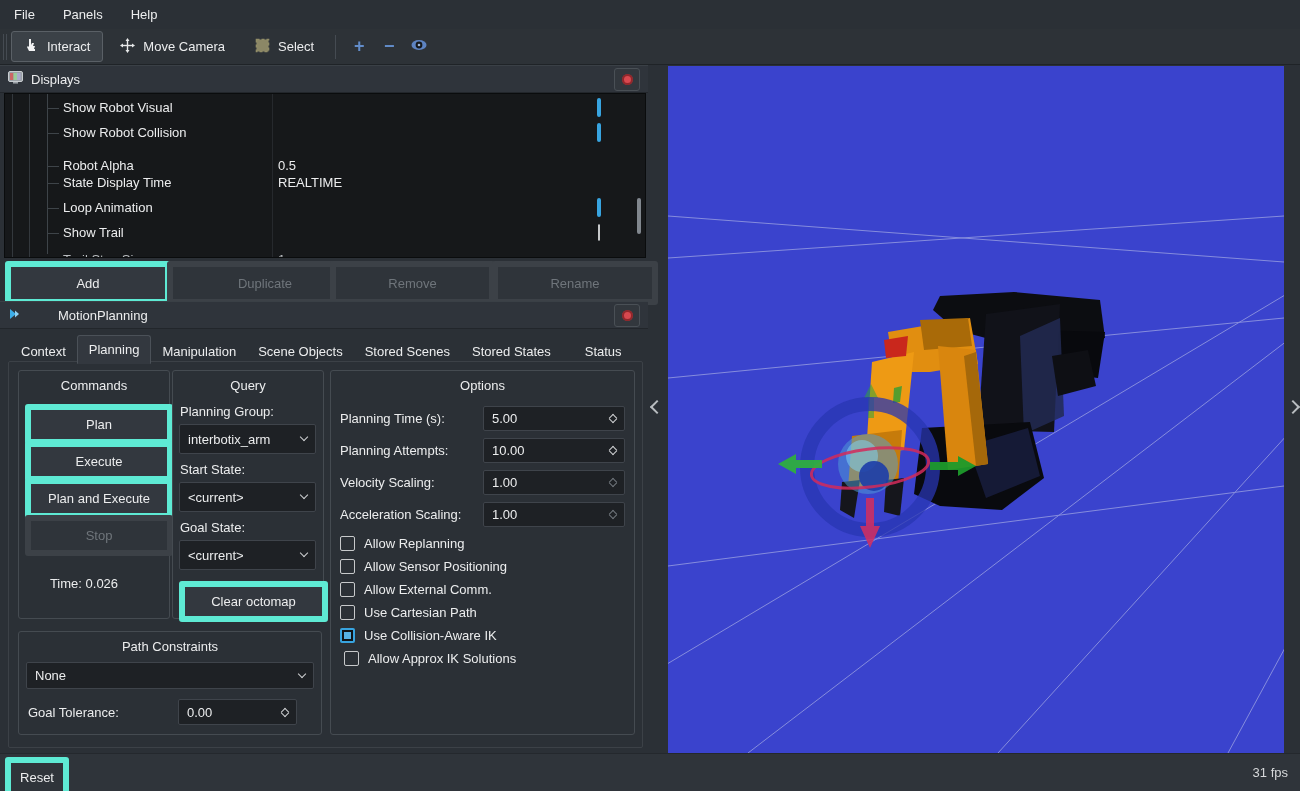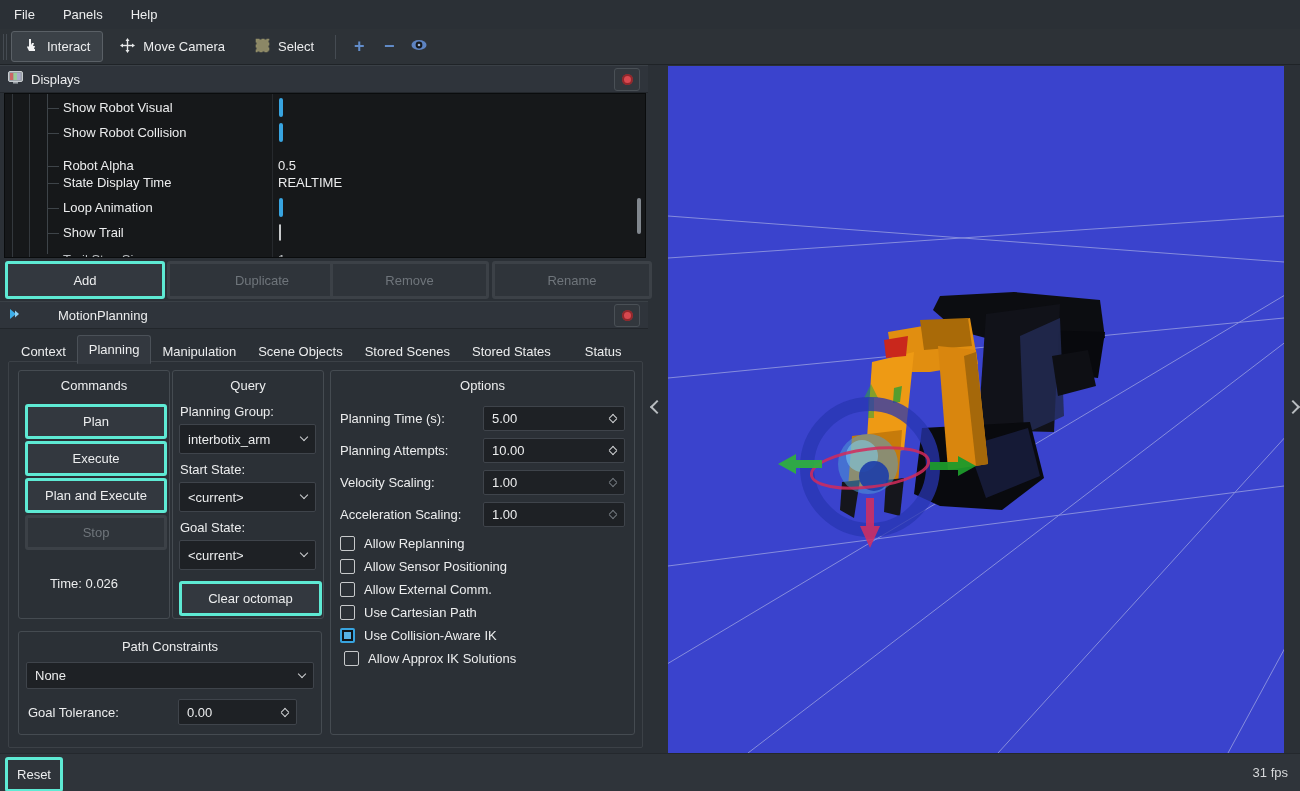--- a/index.html
+++ b/index.html
@@ -14,31 +14,31 @@
   .tool-btn{display:flex;align-items:center;gap:8px;height:29px;padding:0 12px;margin-left:4px;border-radius:3px;border:1px solid transparent;}
   .tool-btn.active{background:#3b4147;border-color:#5a6066;}
   .tbar-sep{width:1px;height:24px;background:#454b52;margin:0 8px;}
   .zoom-glyph{color:#628cc9;font-weight:bold;font-size:18px;width:30px;text-align:center;}
   
   .panel-header{background:#2f343b;border-top:1px solid #3a4046;border-bottom:1px solid #22262b;display:flex;align-items:center;padding:0 8px;gap:8px;}
   .close-btn{margin-left:auto;width:24px;height:21px;background:#32373d;border:1px solid #4a5056;border-radius:3px;display:flex;align-items:center;justify-content:center;}
   .red-dot{width:11px;height:11px;border-radius:50%;background:#d8484f;box-shadow:inset 0 0 0 2px rgba(60,0,0,.45);}
   
   .tree{background:#16181a;border:1px solid #0a0c0d;}
-  .tree-row{position:absolute;left:0;width:100%;height:25px;}
+  .tree-row{position:absolute;left:0;width:100%;height:25px;text-align:center;}
   .tree-label{position:absolute;left:58px;top:4px;white-space:nowrap;}
   .tree-val{position:absolute;left:273px;top:4px;}
   .tick{position:absolute;left:42px;top:12px;width:12px;height:1px;background:#3e4449;}
   .vguide{position:absolute;width:1px;background:#33383d;}
   
   .cb{width:15px;height:15px;box-sizing:border-box;border:1px solid #c7c9cb;border-radius:2px;background:transparent;position:relative;}
   .cb.checked{border:2px solid #38a4e0;background:#101417;}
   .cb.checked::after{content:"";position:absolute;left:2px;top:2px;right:2px;bottom:2px;background:#57b2e5;}
   
-  .btn{background:#33383f;border:3px solid #5eead4;border-radius:3px;display:flex;align-items:center;justify-content:center;color:#ecedee;}
+  .btn{background:#33383f;border:6px solid #5eead4;border-radius:3px;display:flex;align-items:center;justify-content:center;color:#ecedee;}
   .btn.disabled{color:#6f757b;border-color:#3c4147;background:#2f343a;}
   
   .tab{height:26px;display:flex;align-items:center;padding:0 11px;}
   .tab.active{background:#33383f;border:1px solid #4b5158;border-bottom:1px solid #33383f;border-radius:3px 3px 0 0;height:27px;position:relative;z-index:2;}
   .tab-frame{border:1px solid #3c4147;border-radius:2px;}
   
   .groupbox{border:1px solid #454b51;border-radius:3px;}
   .group-title{position:absolute;left:0;right:0;top:7px;text-align:center;}
   
   .combo,.spin{box-sizing:border-box;background:#1e2125;border:1px solid #3f444b;border-radius:2px;display:flex;align-items:center;padding:0 8px;}

